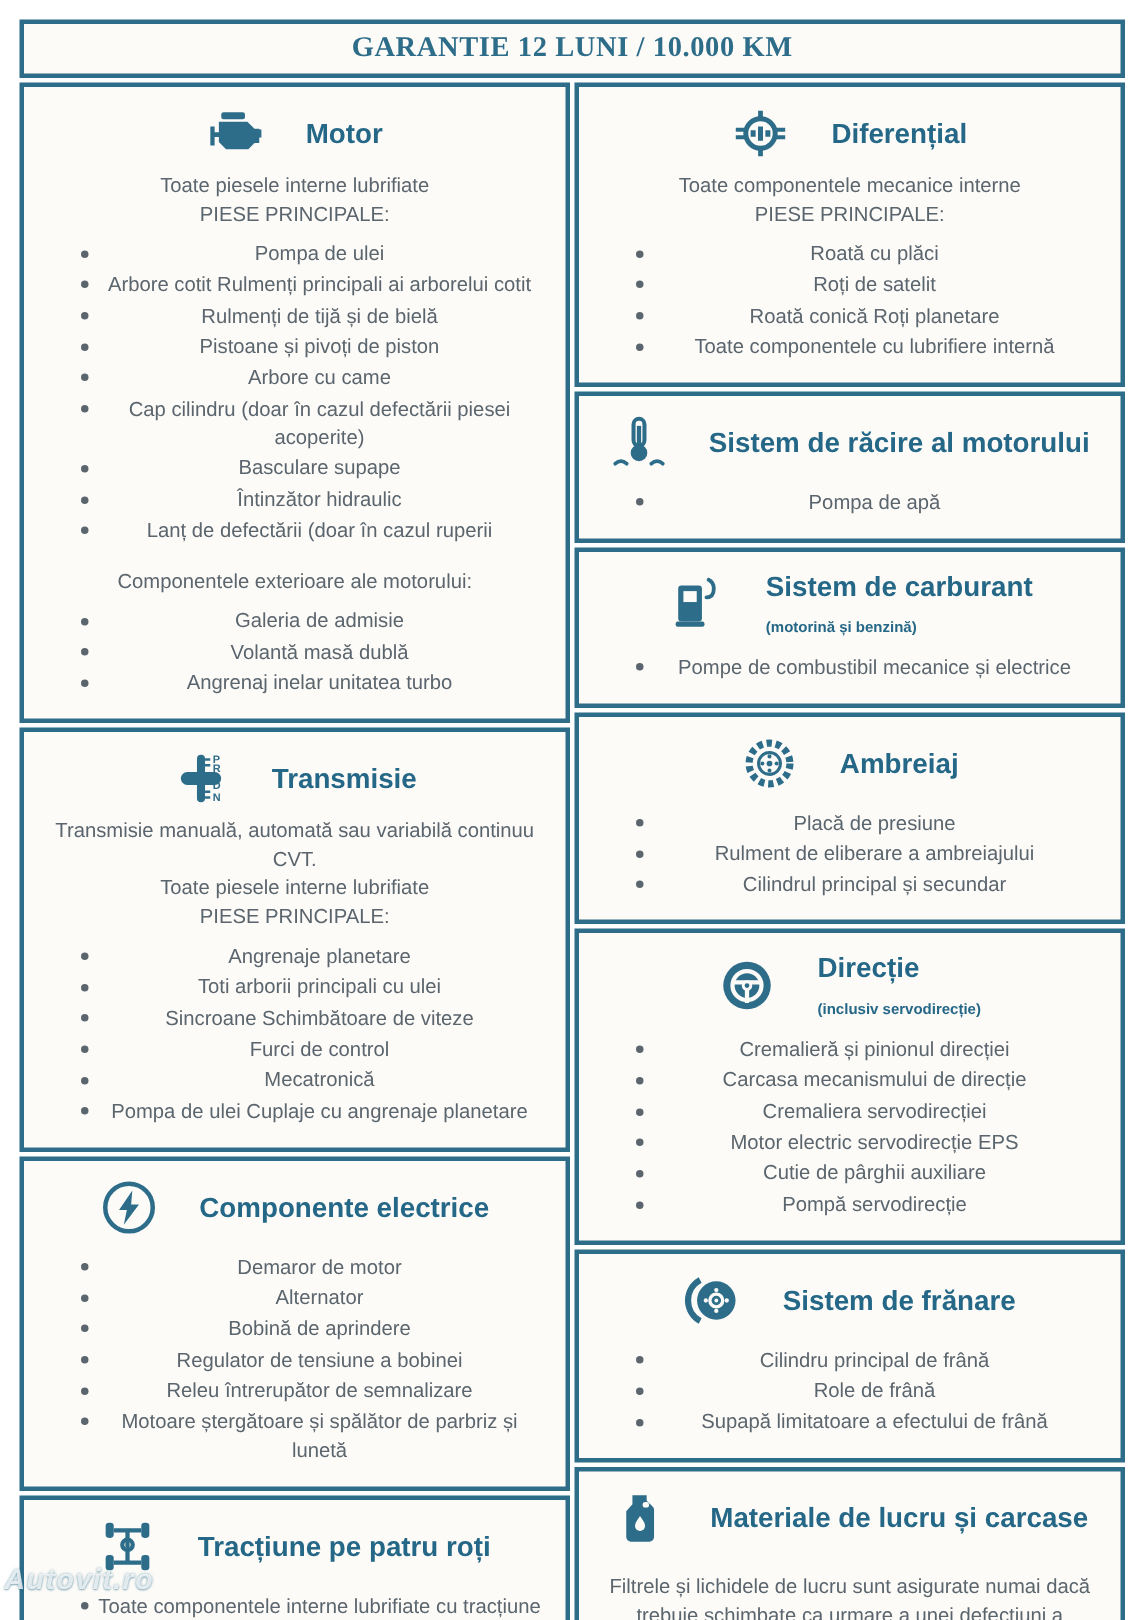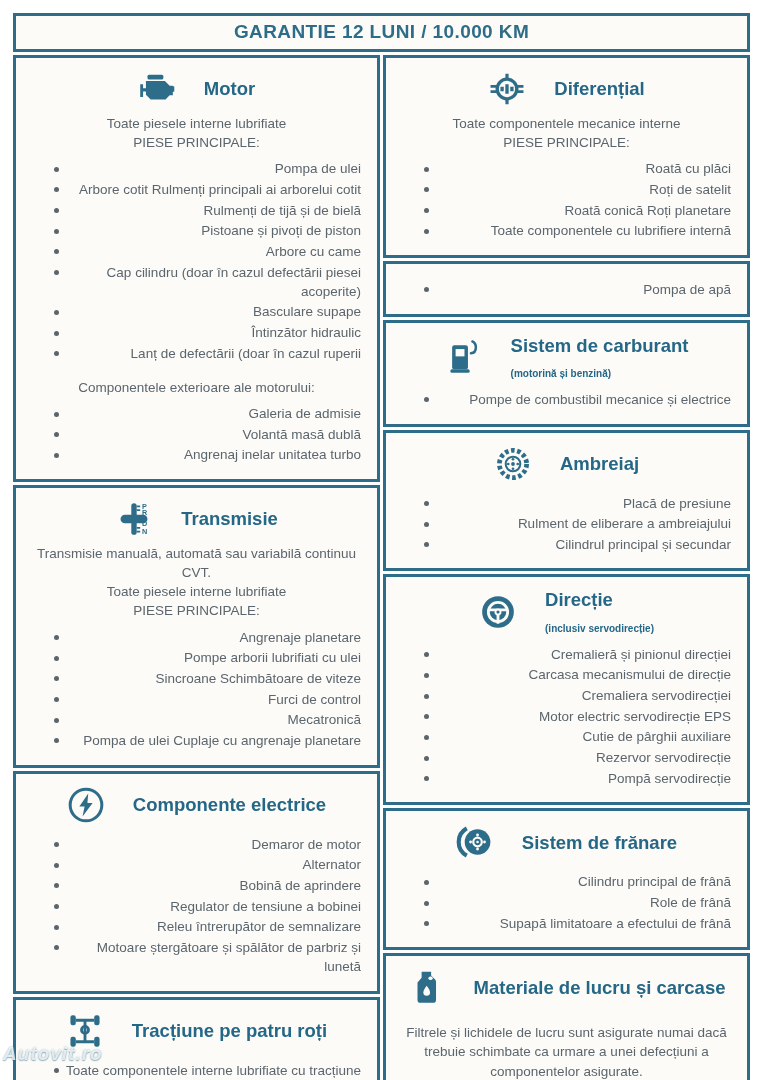--- a/index.html
+++ b/index.html
@@ -16,41 +16,42 @@
     position:relative;overflow:hidden;
   }
   .page{position:relative;width:763px;height:1080px;padding:13px 13px 0 13px;}
   .header-box{
     border:3px solid var(--accent);background:var(--panel);
     text-align:center;padding:5px 4px 6px 4px;
   }
   .header-box h1{
     margin:0;font-size:19px;font-weight:bold;color:var(--accent);
     letter-spacing:.4px;
+    font-family:Liberation Serif, serif;
   }
   .columns{display:flex;gap:3px;margin-top:3px;align-items:flex-start;}
   .col{flex:1 1 0;display:flex;flex-direction:column;gap:3px;min-width:0;}
   .section{
     border:3px solid var(--accent);background:var(--panel);
     padding:9px 10px 13px 10px;
   }
   .sec-head{display:flex;justify-content:center;align-items:center;gap:28px;padding:3px 0 4px 0;}
   .icon{width:38px;height:38px;color:var(--accent);flex:0 0 auto;}
   .icon svg{width:100%;height:100%;display:block;}
   .titles{display:flex;flex-direction:column;align-items:flex-start;}
   .sec-title{margin:0;font-size:18.5px;font-weight:bold;color:var(--heading);line-height:1.15;}
   .sec-subtitle{font-size:10px;font-weight:bold;color:var(--heading);margin-top:12px;}
   .sec-body{padding:0 2px;}
   .center{text-align:center;font-size:13.5px;color:var(--body);line-height:1.42;margin-top:2px;}
   .sec-body > .center ~ .center, .sec-body > ul ~ .center{margin-top:15px;}
   .center div{margin:0;}
   ul.bullets{list-style:none;margin:7px 0 0 0;padding:0 4px 0 26px;}
   ul.bullets li{
     position:relative;padding-left:11px;font-size:13.5px;color:var(--body);
-    line-height:1.42;margin:1.5px 0;text-align:right;
+    line-height:1.42;margin:1.5px 0;text-align:center;
   }
   ul.bullets li::before{
     content:"";position:absolute;left:0;top:7.5px;width:5px;height:5px;
     border-radius:50%;background:var(--body);
   }
   .para{font-size:13.5px;color:var(--body);text-align:center;line-height:1.42;margin:13px 2px 0 2px;}
   .watermark{
     position:absolute;left:3px;top:1043px;font-size:19px;font-weight:bold;
     font-style:italic;color:rgba(255,255,255,0.78);
     text-shadow:0 0 2px rgba(46,109,137,.55), 0 1px 1px rgba(46,109,137,.4);
@@ -129,21 +130,21 @@
             </div>
           </div>
           <div class="sec-body">
             <div class="center">
               <div>Transmisie manuală, automată sau variabilă continuu CVT.</div>
               <div>Toate piesele interne lubrifiate</div>
               <div>PIESE PRINCIPALE:</div>
             </div>
             <ul class="bullets">
               <li>Angrenaje planetare</li>
-              <li>Pompe arborii lubrifiati cu ulei</li>
+              <li>Toti arborii principali cu ulei</li>
               <li>Sincroane Schimbătoare de viteze</li>
               <li>Furci de control</li>
               <li>Mecatronică</li>
               <li>Pompa de ulei Cuplaje cu angrenaje planetare</li>
             </ul>
           </div>
         </div>
         <div class="section">
           <div class="sec-head">
             <span class="icon">
@@ -216,20 +217,35 @@
             </div>
             <ul class="bullets">
               <li>Roată cu plăci</li>
               <li>Roți de satelit</li>
               <li>Roată conică Roți planetare</li>
               <li>Toate componentele cu lubrifiere internă</li>
             </ul>
           </div>
         </div>
         <div class="section">
+          <div class="sec-head">
+            <span class="icon">
+              <svg viewBox="0 0 24 24">
+                <rect x="9.7" y="2" width="4.6" height="11.4" rx="2.3" fill="none" stroke="currentColor" stroke-width="1.7"></rect>
+                <rect x="11.1" y="5" width="1.8" height="8.6" fill="currentColor"></rect>
+                <circle cx="12" cy="16.4" r="3.5" fill="currentColor"></circle>
+                <g fill="none" stroke="currentColor" stroke-width="1.6" stroke-linecap="round">
+                  <path d="M2 20.9c1.6-1.4 3.2-1.4 4.8 0M17.2 20.9c1.6-1.4 3.2-1.4 4.8 0"></path>
+                </g>
+              </svg>
+            </span>
+            <div class="titles">
+              <h2 class="sec-title">Sistem de răcire al motorului</h2>
+            </div>
+          </div>
           <div class="sec-body">
             <ul class="bullets">
               <li>Pompa de apă</li>
             </ul>
           </div>
         </div>
         <div class="section">
           <div class="sec-head">
             <span class="icon">
               <svg viewBox="0 0 24 24">
@@ -295,21 +311,20 @@
               <div class="sec-subtitle">(inclusiv servodirecție)</div>
             </div>
           </div>
           <div class="sec-body">
             <ul class="bullets">
               <li>Cremalieră și pinionul direcției</li>
               <li>Carcasa mecanismului de direcție</li>
               <li>Cremaliera servodirecției</li>
               <li>Motor electric servodirecție EPS</li>
               <li>Cutie de pârghii auxiliare</li>
-              <li>Rezervor servodirecție</li>
               <li>Pompă servodirecție</li>
             </ul>
           </div>
         </div>
         <div class="section">
           <div class="sec-head">
             <span class="icon">
               <svg viewBox="0 0 24 24">
                 <path d="M6.8 3.4a9.8 9.8 0 0 0 0 17.2" fill="none" stroke="currentColor" stroke-width="2.6"></path>
                 <circle cx="13.6" cy="12" r="8.1" fill="currentColor"></circle>

